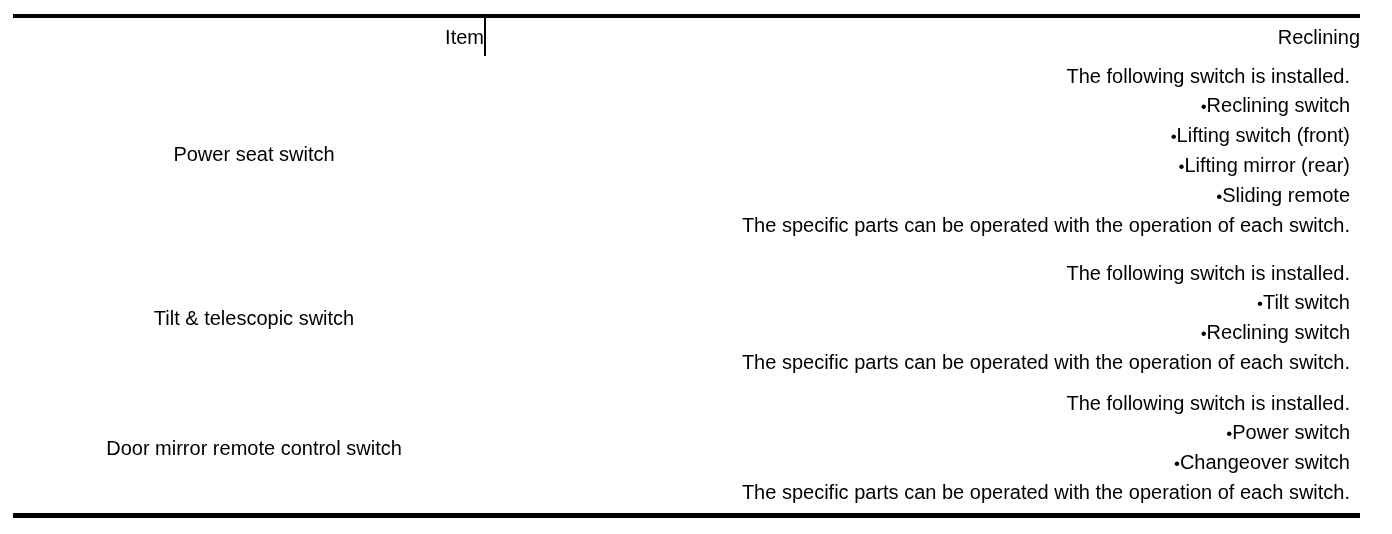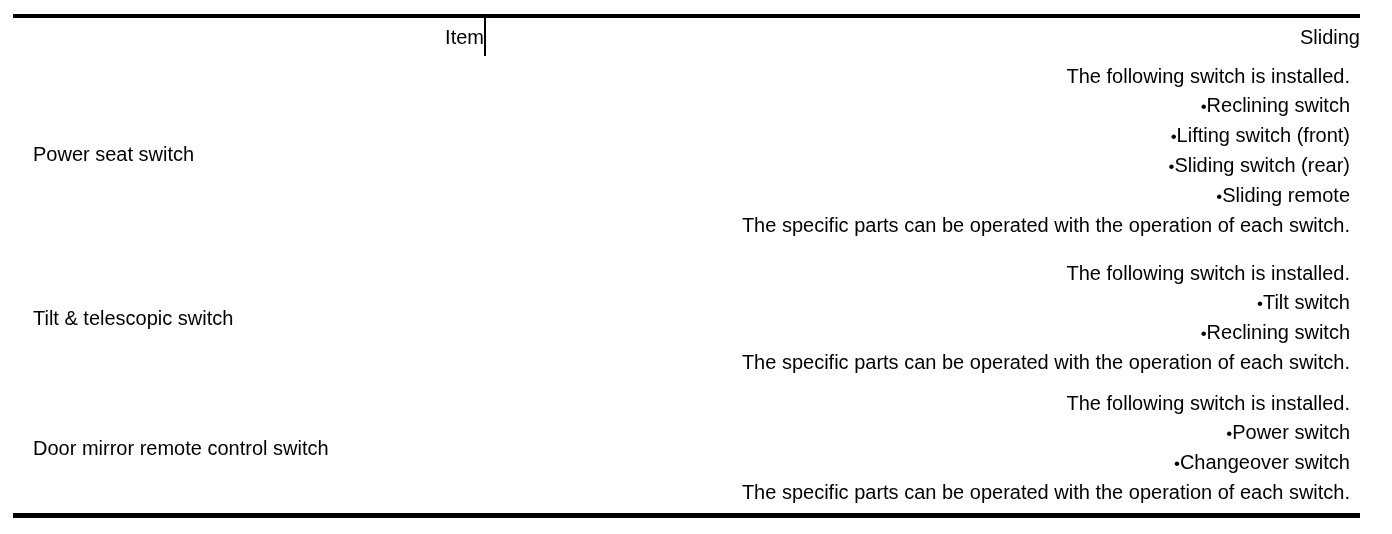--- a/index.html
+++ b/index.html
@@ -34,21 +34,21 @@
     text-align: right;
     vertical-align: middle;
     border-bottom: 3px solid #000;
     padding: 0;
   }
   tbody tr + tr td {
     border-top: 2px solid #000;
   }
   .item-cell {
     vertical-align: middle;
-    text-align: left;
+    text-align: center;
     padding: 6px 10px 6px 20px;
     border-right: 2px solid #000;
   }
   thead th.col-item {
     border-right: 2px solid #000;
   }
   .func-cell {
     vertical-align: top;
     text-align: right;
     padding: 6px 10px 6px 12px;
@@ -64,32 +64,32 @@
     font-size: 17px;
   }
 </style>
 </head>
 <body>
 
 <table class="doc-table">
   <thead>
     <tr>
       <th class="col-item">Item</th>
-      <th class="col-func">Sliding</th>
+      <th class="col-func">Reclining</th>
     </tr>
   </thead>
   <tbody>
 
     <tr class="row-1">
       <td class="item-cell">Power seat switch</td>
       <td class="func-cell">
         <div class="line">The following switch is installed.</div>
         <div class="line bullet-line"><span class="bullet">•</span><span>Reclining switch</span></div>
         <div class="line bullet-line"><span class="bullet">•</span><span>Lifting switch (front)</span></div>
-        <div class="line bullet-line"><span class="bullet">•</span><span>Sliding switch (rear)</span></div>
+        <div class="line bullet-line"><span class="bullet">•</span><span>Lifting mirror (rear)</span></div>
         <div class="line bullet-line"><span class="bullet">•</span><span>Sliding remote</span></div>
         <div class="line">The specific parts can be operated with the operation of each switch.</div>
       </td>
     </tr>
 
     <tr class="row-2">
       <td class="item-cell">Tilt &amp; telescopic switch</td>
       <td class="func-cell">
         <div class="line">The following switch is installed.</div>
         <div class="line bullet-line"><span class="bullet">•</span><span>Tilt switch</span></div>

